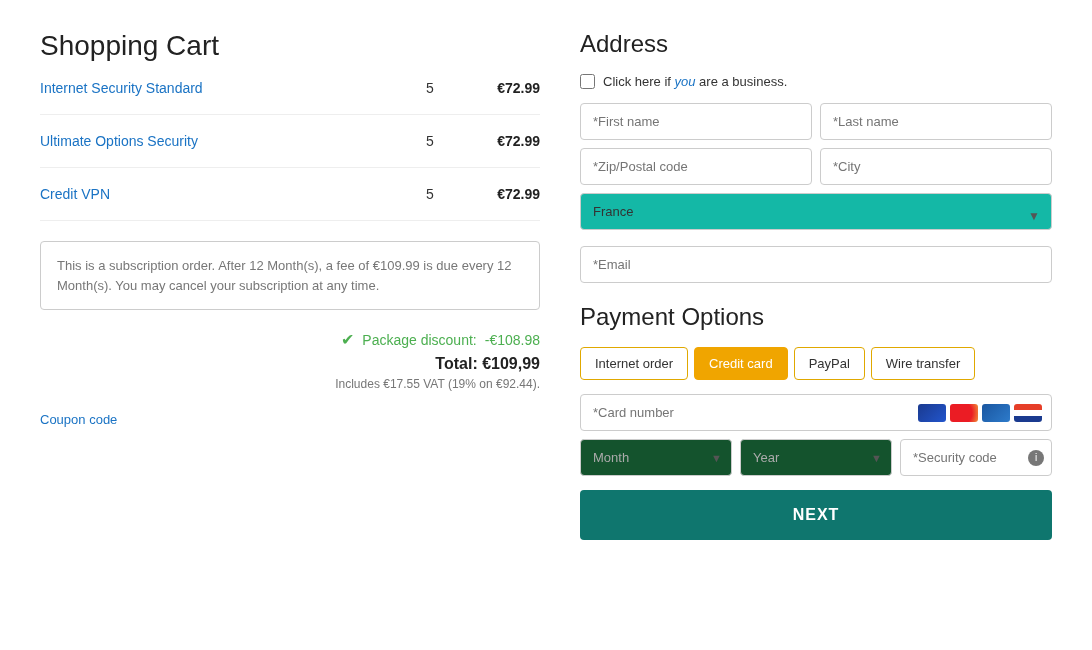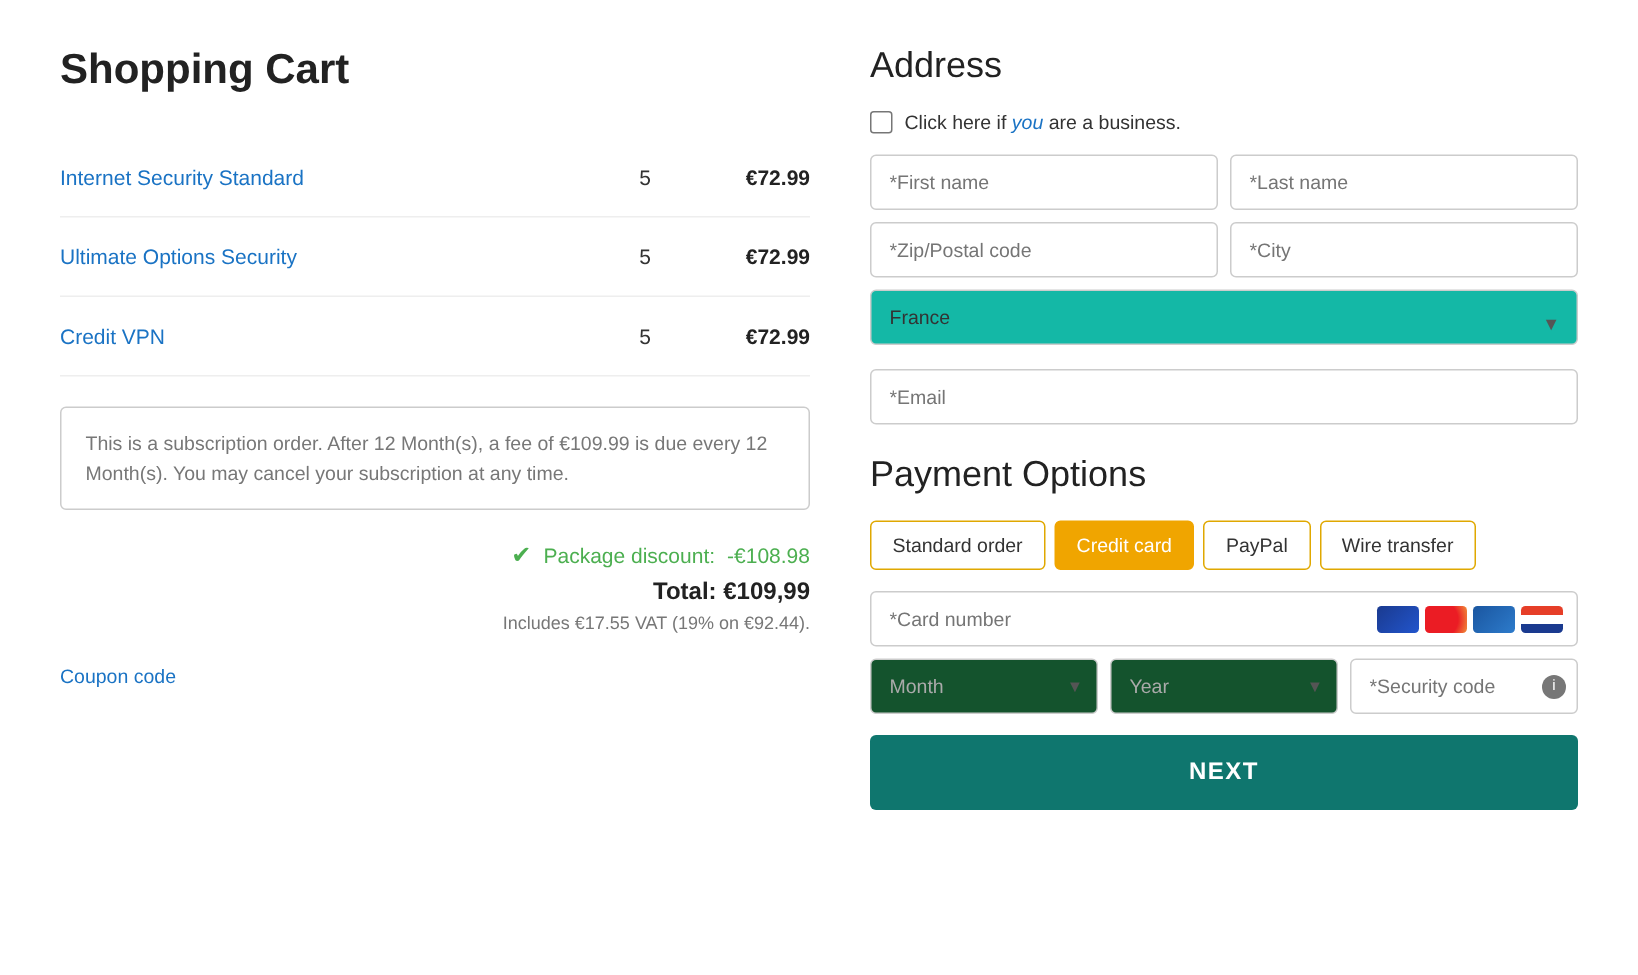--- a/index.html
+++ b/index.html
@@ -14,23 +14,22 @@
     }
 
     
     .cart-section {
       flex: 0 0 500px;
       max-width: 500px;
     }
 
     .cart-title {
       font-size: 28px;
-      font-weight: 700;
+      font-weight: 400;
       color: #222;
-      margin-bottom: 30px;
     }
 
     .cart-items {
       width: 100%;
     }
 
     .cart-item {
       display: flex;
       align-items: center;
       padding: 18px 0;
@@ -430,21 +429,21 @@
 
       <div class="form-row">
         <input class="form-input" type="email" style="flex: 1 1 0%;" placeholder="*Email">
       </div>
     </div>
 
     <div class="payment-section">
       <h2 class="section-title">Payment Options</h2>
 
       <div class="payment-buttons">
-        <button class="pay-btn">Standard order</button>
+        <button class="pay-btn">Internet order</button>
         <button class="pay-btn active">Credit card</button>
         <button class="pay-btn">PayPal</button>
         <button class="pay-btn">Wire transfer</button>
       </div>
 
       <div class="card-number-row">
         <input class="card-number-input" type="text" placeholder="*Card number" style="">
         <div class="card-icons">
           <span class="card-icon card-icon-blue"></span>
           <span class="card-icon card-icon-red"></span>

